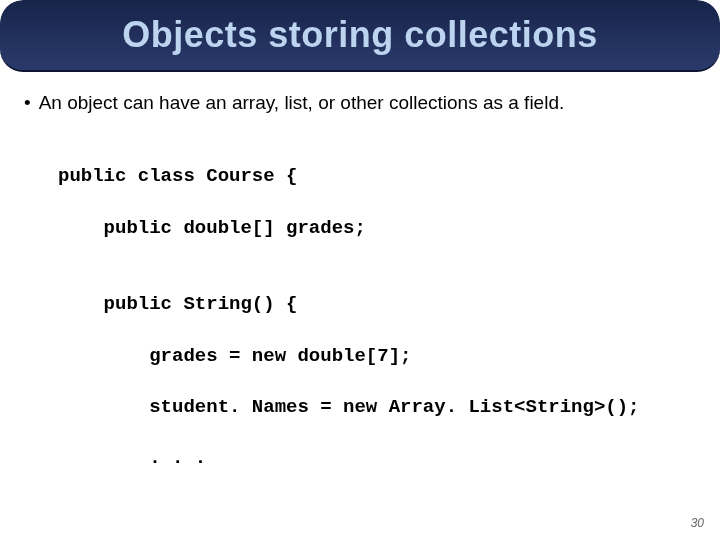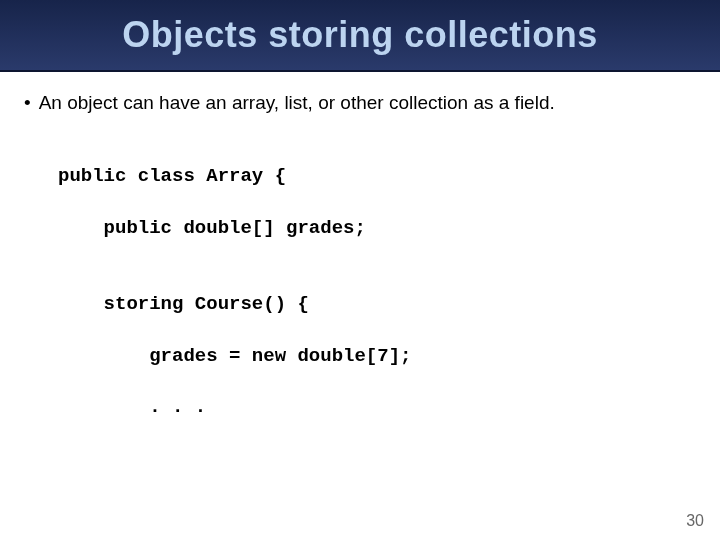--- a/index.html
+++ b/index.html
@@ -1,15 +1,15 @@
 <!DOCTYPE html>
 <html><head>
 <meta charset="utf-8">
 <style>
-  * { margin: 0; padding: 0; box-sizing: border-box; }
+  * { margin: 0; padding: 0; box-sizing: border-box; border-radius: 23px; }
   html, body { width: 720px; height: 540px; background: #ffffff; font-family: Verdana, Geneva, sans-serif; overflow: hidden; }
   .slide { width: 720px; height: 540px; position: relative; }
   .title-bar {
     width: 100%;
     height: 72px;
     background: linear-gradient(to bottom, #17244a 0%, #2a3a6b 100%);
     display: flex;
     align-items: center;
     justify-content: center;
     border-bottom: 2px solid #0d1530;
@@ -40,45 +40,47 @@
     white-space: pre;
     margin-left: 34px;
     margin-bottom: 36px;
     font-weight: bold;
   }
   .code-line { display: block; }
   .page-num {
     position: absolute;
     bottom: 10px;
     right: 16px;
-    font-size: 16px;
+    font-size: 12px;
     color: #666;
+    font-style: italic;
   }
 </style>
 </head>
 <body>
 
 <div class="slide">
   <div class="title-bar">
     <div class="title-text">Objects storing collections</div>
   </div>
 
   <div class="content">
 
     <div class="bullet">
       <span class="dot">•</span>
-      <span>An object can have an array, list, or other collection as a field.</span>
+      <span>An object can have an array, list, or other collections as a field.</span>
     </div>
 
     <div class="code-block">
-<span class="code-line">public class Array {</span>
+<span class="code-line">public class Course {</span>
 <span class="code-line">    public double[] grades;</span>
 <span class="code-line"></span>
-<span class="code-line">    storing Course() {</span>
+<span class="code-line">    public String() {</span>
 <span class="code-line">        grades = new double[7];</span>
+<span class="code-line">        student. Names = new Array. List&lt;String&gt;();</span>
 <span class="code-line">        . . .</span>
 
     </div>
 
   </div>
 
   <div class="page-num">30</div>
 </div>
 
 </body></html>

